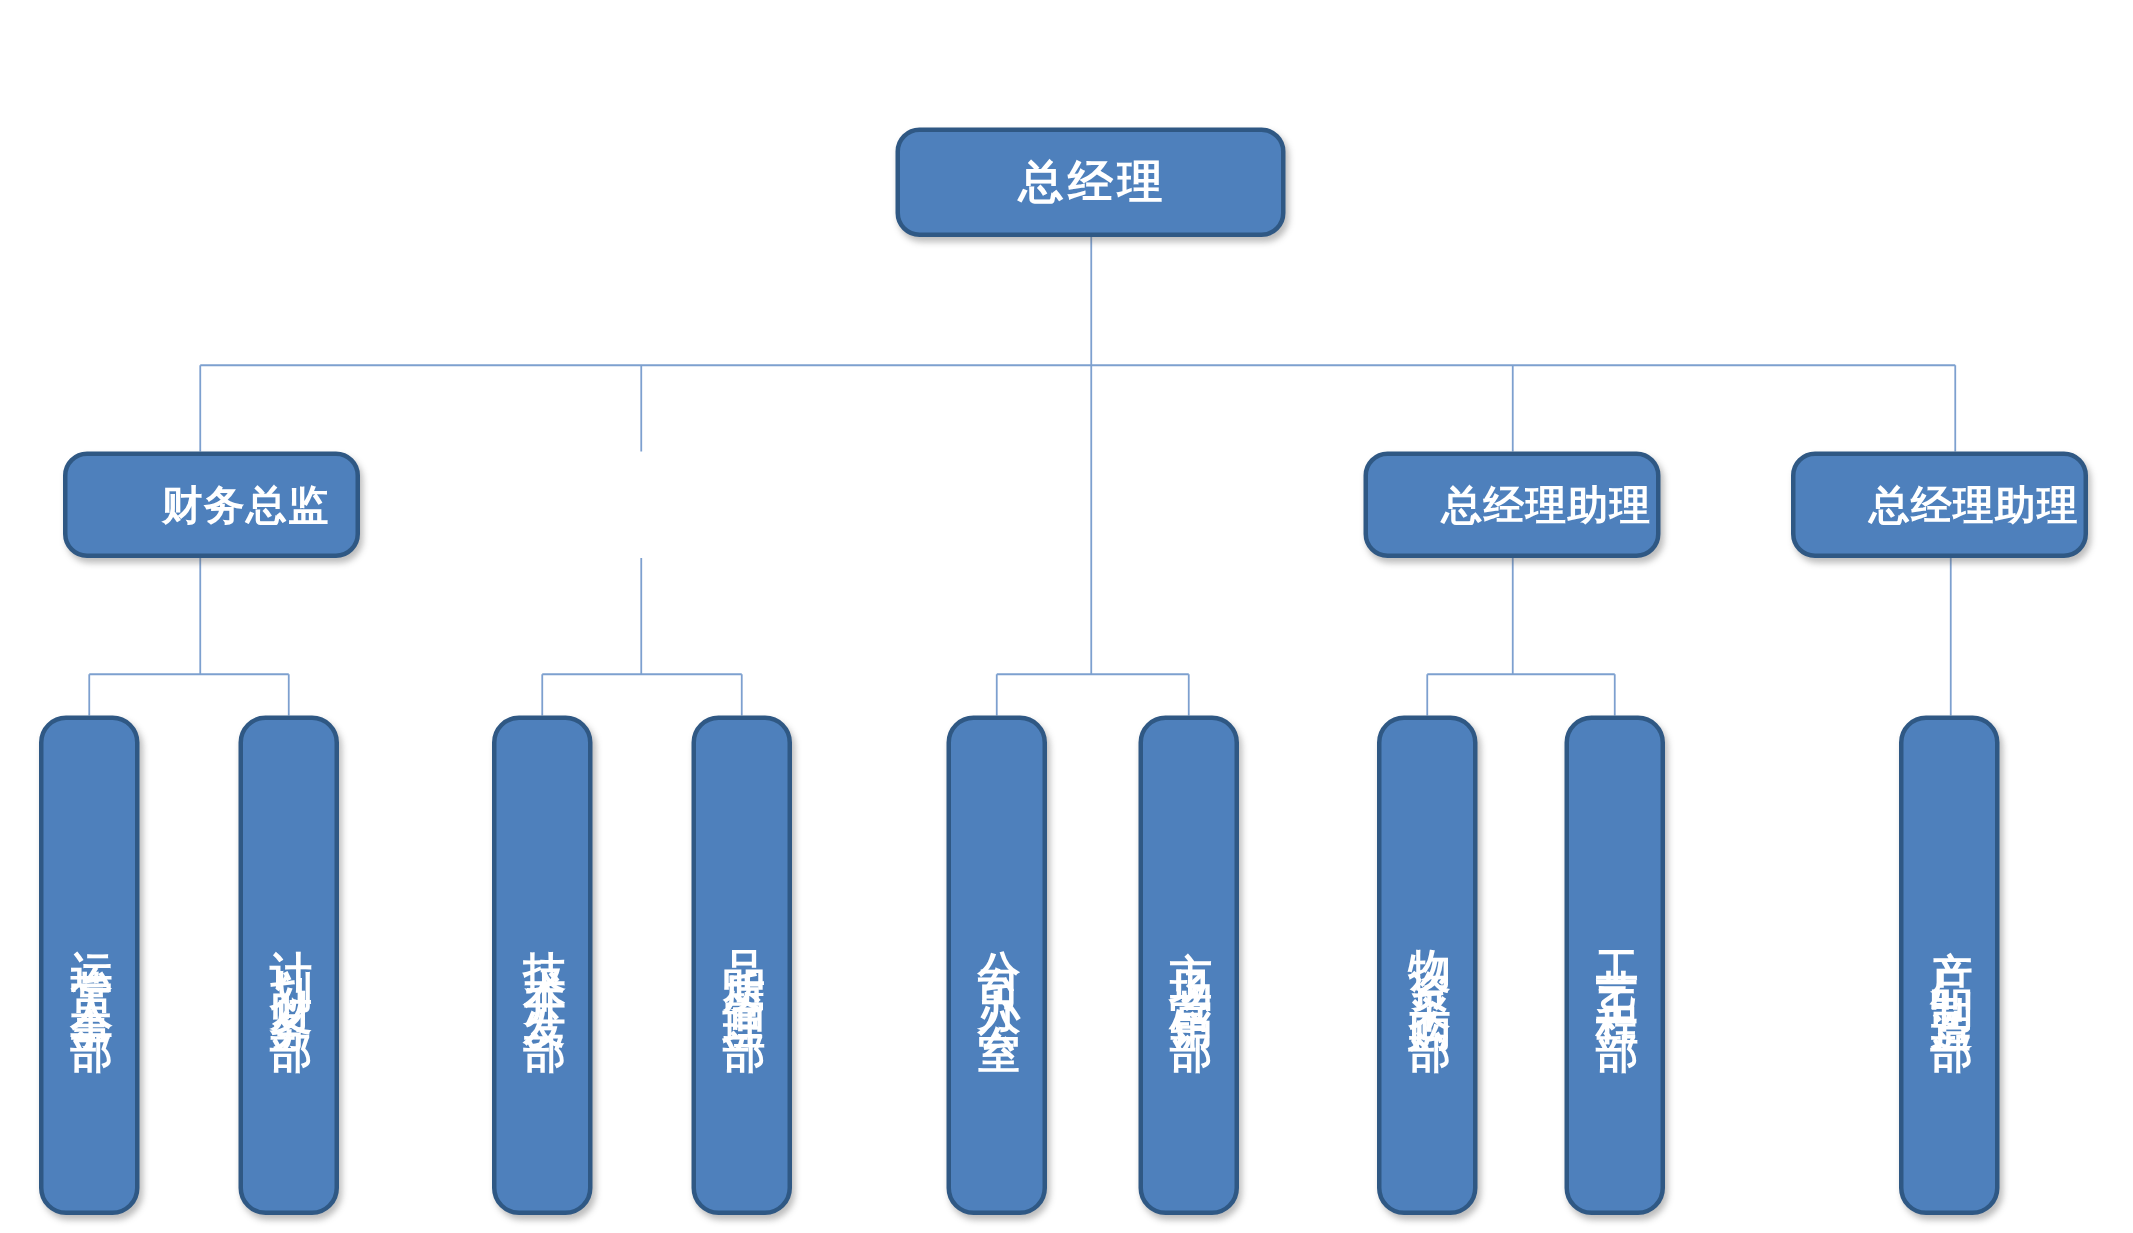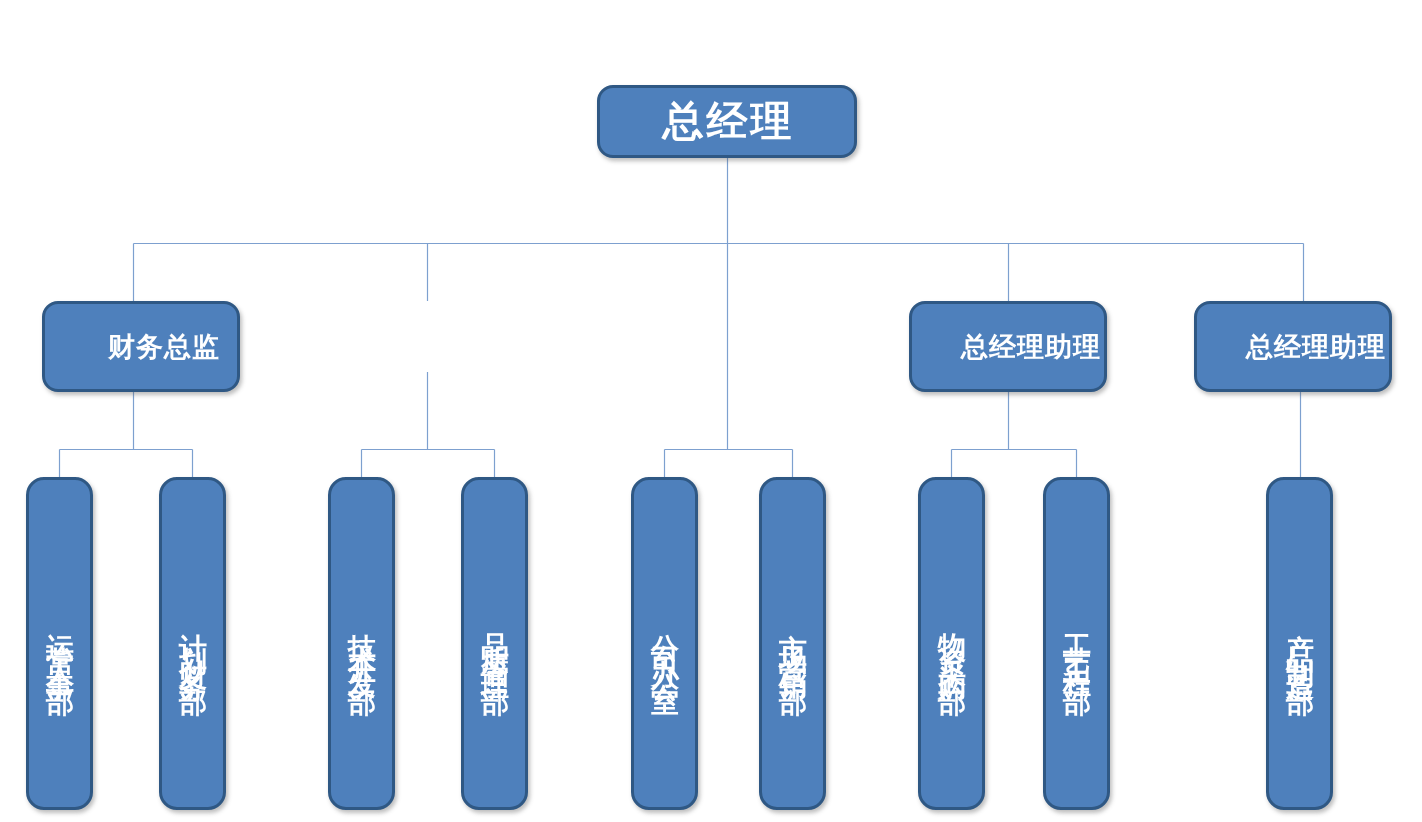--- a/index.html
+++ b/index.html
@@ -24,24 +24,24 @@
     border:3px solid var(--node-border);
     border-radius:16px;
     box-shadow:2px 3px 4px rgba(90,90,90,0.40);
     display:flex;align-items:center;justify-content:center;
     color:var(--node-text);
     font-weight:bold;
     text-align:center;
   }
   .node-root{
     left:597px;top:85px;width:260px;height:73px;
-    font-size:41px;letter-spacing:3px;
+    font-size:30px;letter-spacing:3px;
   }
   .node-l2{
-    top:301px;width:198px;height:91px;
+    top:301px;width:198px;height:71px;
     font-size:27px;letter-spacing:1px;padding-left:43px;
   }
   .node-dept{
     top:477px;width:67px;height:333px;
     border-radius:18px;
     font-size:28px;
   }
   .node-dept .vtext{
     writing-mode:vertical-rl;
     text-orientation:upright;

